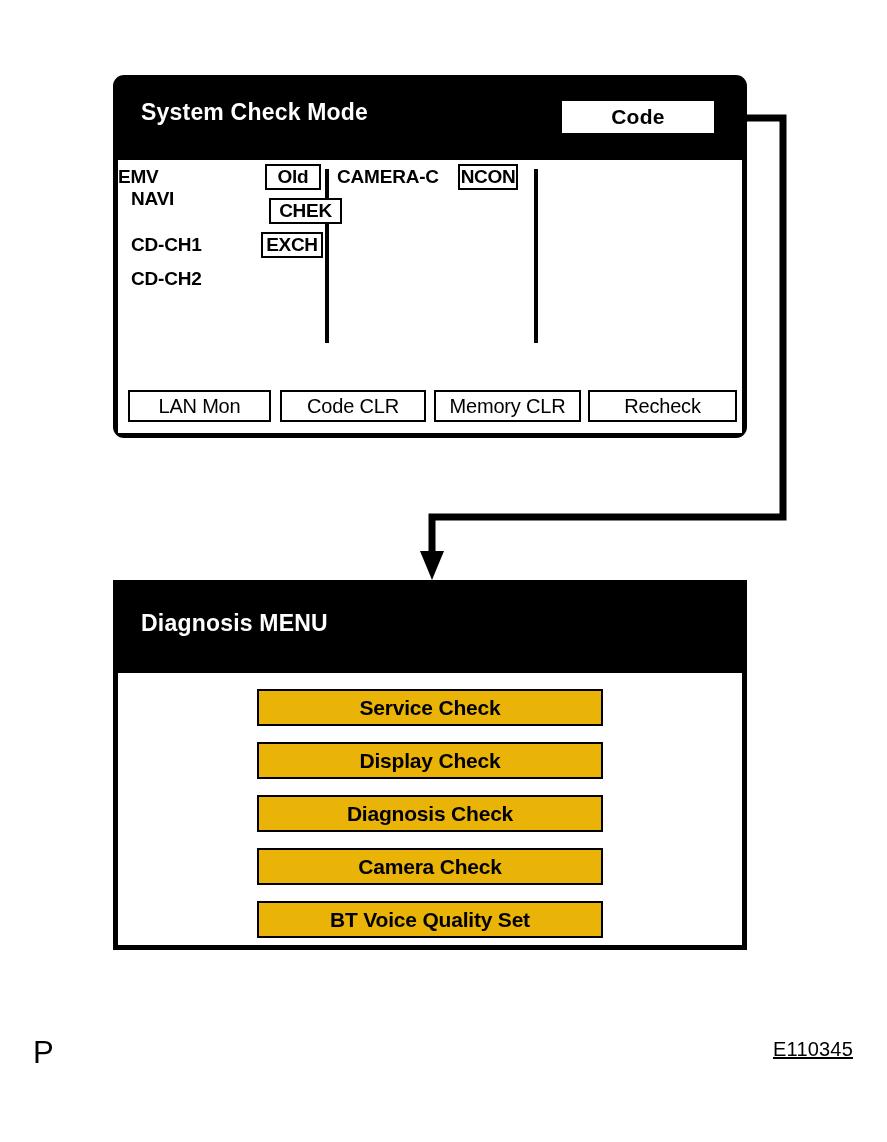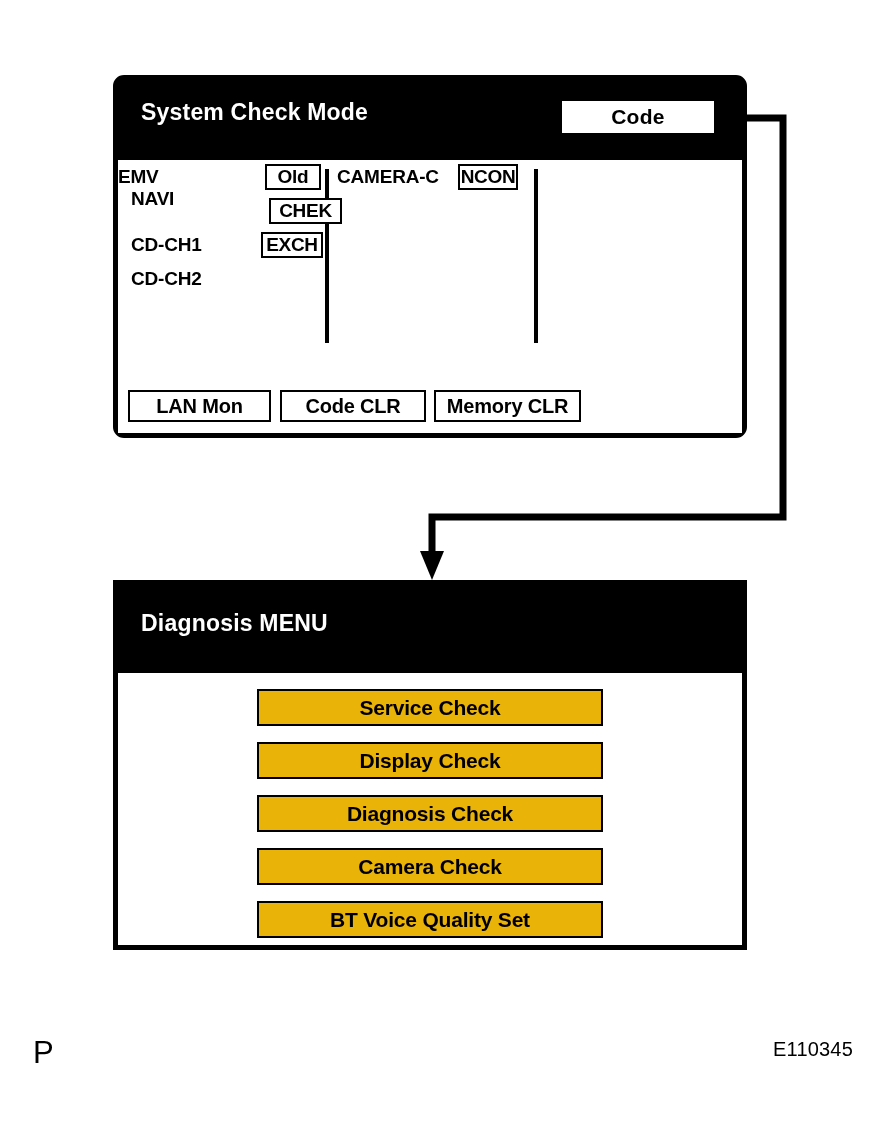--- a/index.html
+++ b/index.html
@@ -149,21 +149,21 @@
     height: 32px;
   }
   .action-button {
     position: absolute;
     top: 0;
     height: 32px;
     line-height: 28px;
     border: 2px solid #000000;
     background: #ffffff;
     color: #000000;
-    font-weight: bold;
+    font-weight: normal;
     font-size: 20px;
     text-align: center;
     box-sizing: border-box;
     letter-spacing: -0.2px;
   }
   .act-0 { left: 10px;  width: 143px; }
   .act-1 { left: 162px; width: 146px; }
   .act-2 { left: 316px; width: 147px; }
   .act-3 { left: 470px; width: 149px; }
 
@@ -225,20 +225,21 @@
     left: 33px;
     top: 1035px;
     font-size: 31px;
     font-weight: normal;
   }
   #footnote-right {
     right: 34px;
     top: 1038px;
     font-size: 20px;
     letter-spacing: 0.2px;
+    text-decoration: underline;
   }
 </style>
 </head>
 <body>
 
 <div class="stage">
 
   <div class="panel" id="screen-system-check">
 
     <div class="panel-header">
@@ -265,20 +266,21 @@
         <div class="check-label row-cdch2">CD-CH2</div>
 
         <div class="check-label row-camera">CAMERA-C</div>
         <div class="check-badge badge-ncon">NCON</div>
       </div>
 
       <div class="action-bar">
         <div class="action-button act-0">LAN Mon</div>
         <div class="action-button act-1">Code CLR</div>
         <div class="action-button act-2">Memory CLR</div>
+        <div class="action-button act-3">Recheck</div>
       </div>
     </div>
   </div>
 
   <svg class="connector" viewBox="0 0 887 1142">
     <path d="M 716 118 L 783 118 L 783 517 L 432 517 L 432 552" fill="none" stroke="#000000" stroke-width="7"></path>
     <polygon points="420,551 444,551 432,580" fill="#000000"></polygon>
   </svg>
 
   <div class="panel" id="screen-diagnosis-menu">

